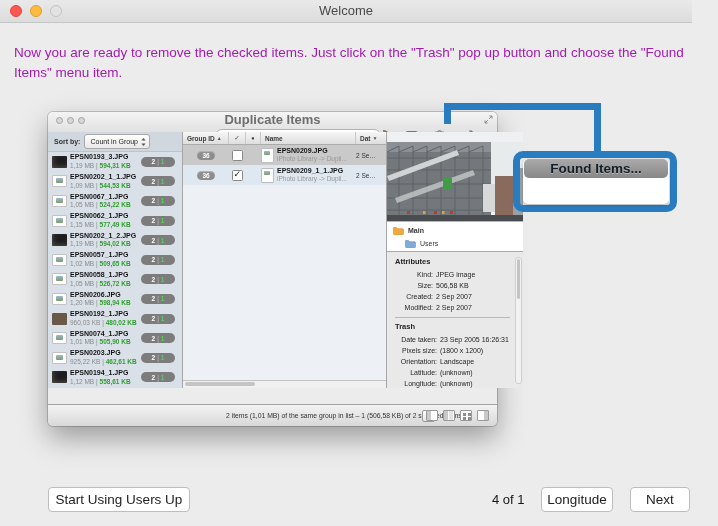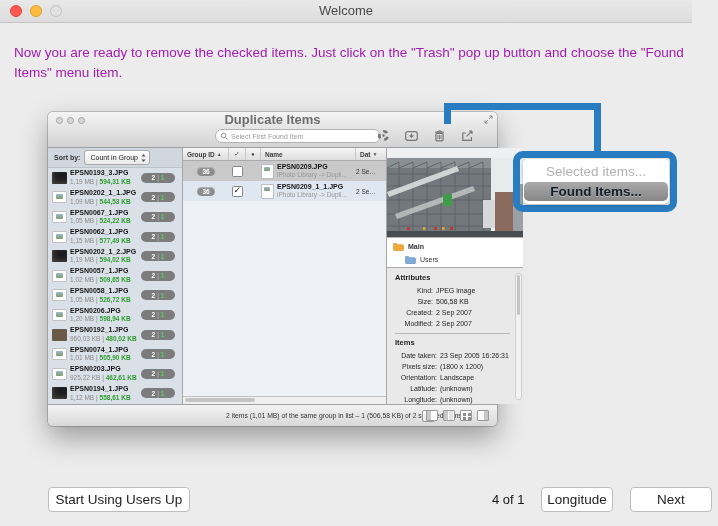--- a/index.html
+++ b/index.html
@@ -24,21 +24,21 @@
   .shot-dots{position:absolute;left:8px;top:5px;display:flex;gap:4px}
   .sdot{width:7px;height:7px;border-radius:50%;box-sizing:border-box;border:1px solid #a2a2a2;background:#d8d8d8}
   .shot-title{text-align:center;font-size:13px;font-weight:bold;color:#6e6e6e;line-height:15px}
   .searchfield{position:absolute;left:167px;top:17px;width:166px;height:14px;background:#fff;
     border:1px solid #b3b3b3;border-radius:8px;display:flex;align-items:center;gap:2px;
     padding:0 4px;box-sizing:border-box;color:#9a9a9a;font-size:7px}
   .tb-icons{position:absolute;right:22px;top:15px;display:flex;gap:12px}
   .tb-btn{width:16px;height:16px;display:flex;align-items:center;justify-content:center}
   .fs-icon{position:absolute;right:4px;top:3px}
   
-  .shot-body{position:absolute;left:0;top:36px;width:475px;height:256px;display:flex;overflow:hidden}
+  .shot-body{position:absolute;left:0;top:20px;width:475px;height:256px;display:flex;overflow:hidden}
   .pane-side{width:135px;background:#d9e0e8;border-right:1px solid #a6a6a6;box-sizing:border-box;overflow:hidden}
   .sortbar{height:19px;background:#d0d7df;border-bottom:1px solid #bcc3cb;display:flex;align-items:center;
     padding-left:6px;gap:4px;font-size:7px;font-weight:bold;color:#333}
   .sortsel{background:linear-gradient(#fff,#e9e9e9);border:1px solid #a9a9a9;border-radius:3px;height:13px;
     display:flex;align-items:center;gap:3px;padding:0 3px 0 5px;font-weight:normal;color:#222}
   .fitem{height:19.6px;display:flex;align-items:center;gap:3px;padding-left:4px}
   .thumb{width:15px;height:12px;border-radius:1px;flex:0 0 auto;box-sizing:border-box}
   .t-jpeg{background:#fdfdfd;border:1px solid #c2c2c2;position:relative}
   .t-jpeg::after{content:"";position:absolute;left:3px;top:2px;width:7px;height:5px;
     background:linear-gradient(#9db8d0,#7f9c6a);border-radius:1px}
@@ -124,21 +124,21 @@
   .pitem.disabled{height:23px;line-height:25px;color:#b2b2b2;font-size:13.5px}
   .pitem.highlighted{height:19px;line-height:19px;margin:0 1px 14px;border-radius:5px;
     background:linear-gradient(#aaaaaa,#878787);color:#141e29;font-size:13.5px;font-weight:bold;
     text-shadow:0 1px 0 rgba(255,255,255,.35)}
   
   .btn{position:absolute;height:25px;background:#fff;border:1px solid #bdbdbd;border-radius:4px;
     font-size:13.5px;color:#222;display:flex;align-items:center;justify-content:center;box-sizing:border-box;
     font-family:inherit;cursor:default}
   .start-btn{left:48px;top:487px;width:142px}
   .prev-btn{left:541px;top:487px;width:72px}
-  .next-btn{left:630px;top:487px;width:82px}
+  .next-btn{left:630px;top:487px;width:60px}
   .page-ind{position:absolute;left:492px;top:492px;font-size:13px;font-weight:500;color:#161616}
   svg{display:block}
 </style>
 </head>
 <body>
 
 <div class="titlebar">
   <div class="lights">
     <span class="light l-close"></span>
     <span class="light l-min"></span>
@@ -478,21 +478,21 @@
             <div class="kvrow">
               <span class="kl">Created:</span>
               <span class="kv">2 Sep 2007</span>
             </div>
             <div class="kvrow">
               <span class="kl">Modified:</span>
               <span class="kv">2 Sep 2007</span>
             </div>
           </div>
         <div class="idiv"></div>
-        <div class="sect-title">Items</div>
+        <div class="sect-title">Trash</div>
         <div class="exif">
             <div class="kvrow">
               <span class="kl">Date taken:</span>
               <span class="kv">23 Sep 2005 16:26:31</span>
             </div>
             <div class="kvrow">
               <span class="kl">Pixels size:</span>
               <span class="kv">(1800 x 1200)</span>
             </div>
             <div class="kvrow">
@@ -525,20 +525,19 @@
       <span class="vb vb-right"></span>
     </span>
   </div>
 </div>
 
 <div class="co co-stub"></div>
 <div class="co co-h"></div>
 <div class="co co-v"></div>
 <div class="popup-frame"></div>
 <div class="popup">
-  <div class="pitem disabled">Selected items...</div>
   <div class="pitem highlighted">Found Items...</div>
 </div>
 
 <button class="btn start-btn">Start Using Users Up</button>
 <span class="page-ind">4 of 1</span>
 <button class="btn prev-btn">Longitude</button>
 <button class="btn next-btn">Next</button>
 
 </body></html>

